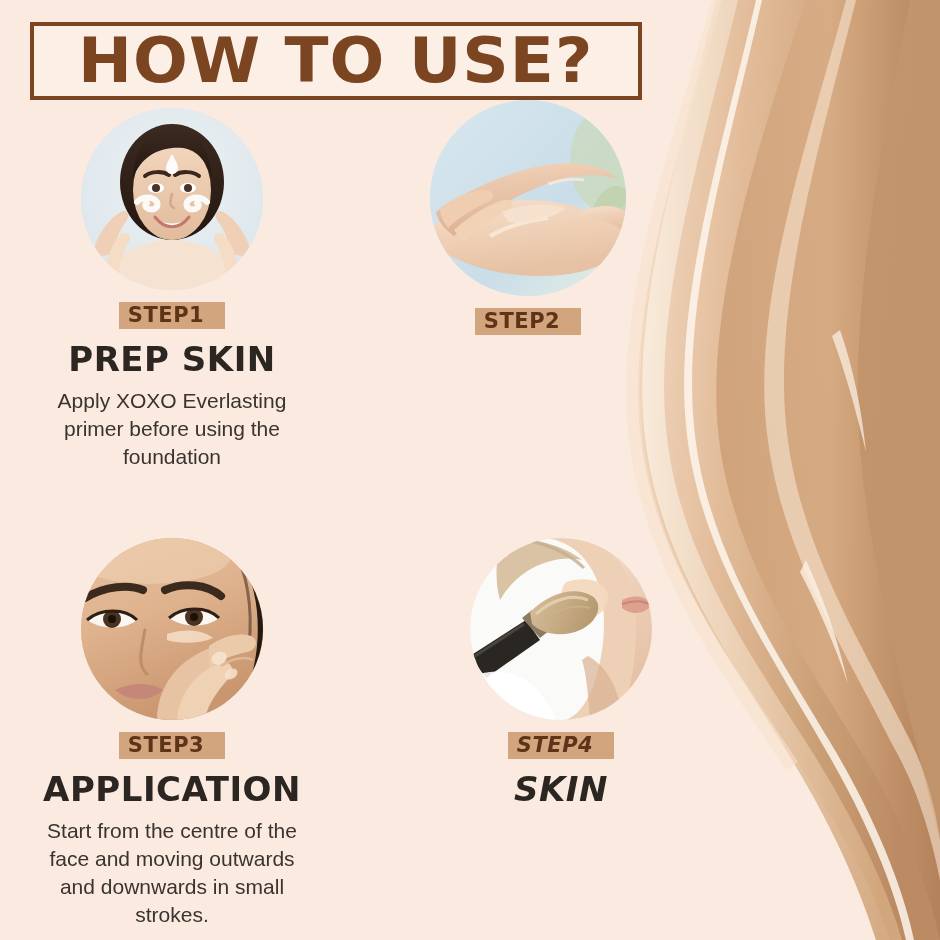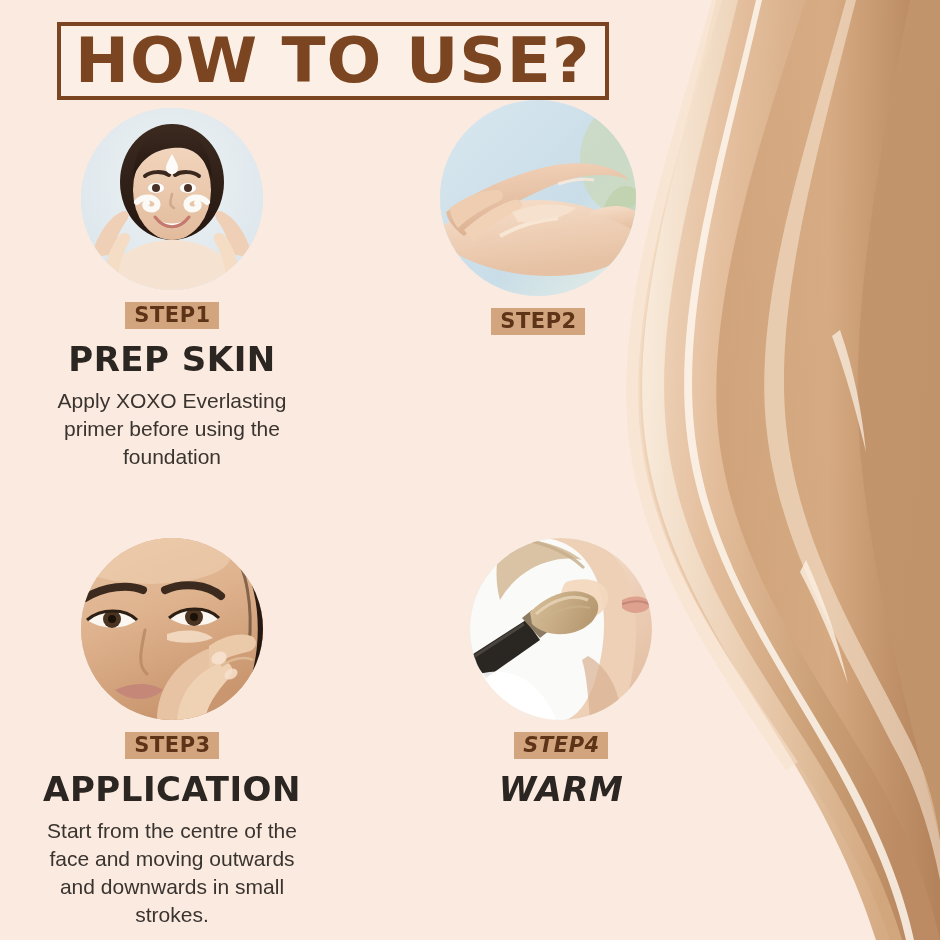--- a/index.html
+++ b/index.html
@@ -14,62 +14,62 @@
     position:relative;width:940px;height:940px;
     background:#FBEADF;overflow:hidden;
   }
 
   
   .swirl-layer{position:absolute;top:0;right:0;width:330px;height:940px;overflow:hidden;pointer-events:none;}
   .swirl-layer svg{display:block;width:330px;height:940px;}
 
   
   .title-box{
-    position:absolute;left:57px;top:22px;width:552px;height:78px;
+    position:absolute;left:30px;top:22px;width:612px;height:78px;
     border:4px solid #7A4520;
     background:#FCEFE6;
     display:flex;align-items:center;justify-content:center;
     box-sizing:border-box;
   }
   .title-text{
     font-family:"DejaVu Sans", sans-serif;
     font-weight:bold;
     font-size:62px;
     letter-spacing:1px;
     color:#7A4520;
     line-height:1;
     white-space:nowrap;
     transform:scaleX(1.04);
   }
 
   
   .col{position:absolute;width:360px;text-align:center;}
   .col-1{left:-8px;top:108px;}
-  .col-2{left:358px;top:100px;}
+  .col-2{left:348px;top:100px;}
   .col-3{left:-8px;top:538px;}
   .col-4{left:381px;top:538px;font-style:italic;}
 
   .photo{
     width:182px;height:182px;border-radius:50%;
     margin:0 auto;
     overflow:hidden;position:relative;
     background:#DCE6EC;
   }
   .photo.p2{width:196px;height:196px;}
   .photo svg{display:block;width:100%;height:100%;}
 
   .badge{
     display:inline-block;
     background:#D3A57E;
     color:#5E3418;
     font-family:"DejaVu Sans", sans-serif;
     font-weight:bold;
     font-size:21px;
     letter-spacing:0.5px;
-    padding:2px 8px 3px 9px;
+    padding:2px 21px 3px 9px;
     line-height:1.05;
     margin-top:12px;
   }
 
   .heading{
     font-family:"DejaVu Sans", sans-serif;
     font-weight:bold;
     font-size:34px;
     color:#2B2622;
     letter-spacing:0.5px;
@@ -344,16 +344,16 @@
         <path d="M52,80 L70,100 L80,92 L62,72 Z" fill="#8D7A62"></path>
 
         <path d="M60,74 C80,54 106,48 122,58 C134,66 128,84 110,92 C92,100 72,96 62,86 Z" fill="url(#bristle)"></path>
         <path d="M66,76 C84,60 104,56 118,62" stroke="#E7D6B8" stroke-width="3" fill="none" opacity="0.8"></path>
         <path d="M70,84 C88,70 106,66 120,70" stroke="#C9B28B" stroke-width="2" fill="none" opacity="0.8"></path>
 
         <path d="M0,140 C28,126 58,136 74,160 C84,174 86,182 86,182 L0,182 Z" fill="#FFFFFF" opacity="0.9"></path>
       </svg>
     </div>
     <div class="badge">STEP4</div>
-    <div class="heading">WARM</div>
+    <div class="heading">SKIN</div>
   </div>
 
 </div>
 
 </body></html>

